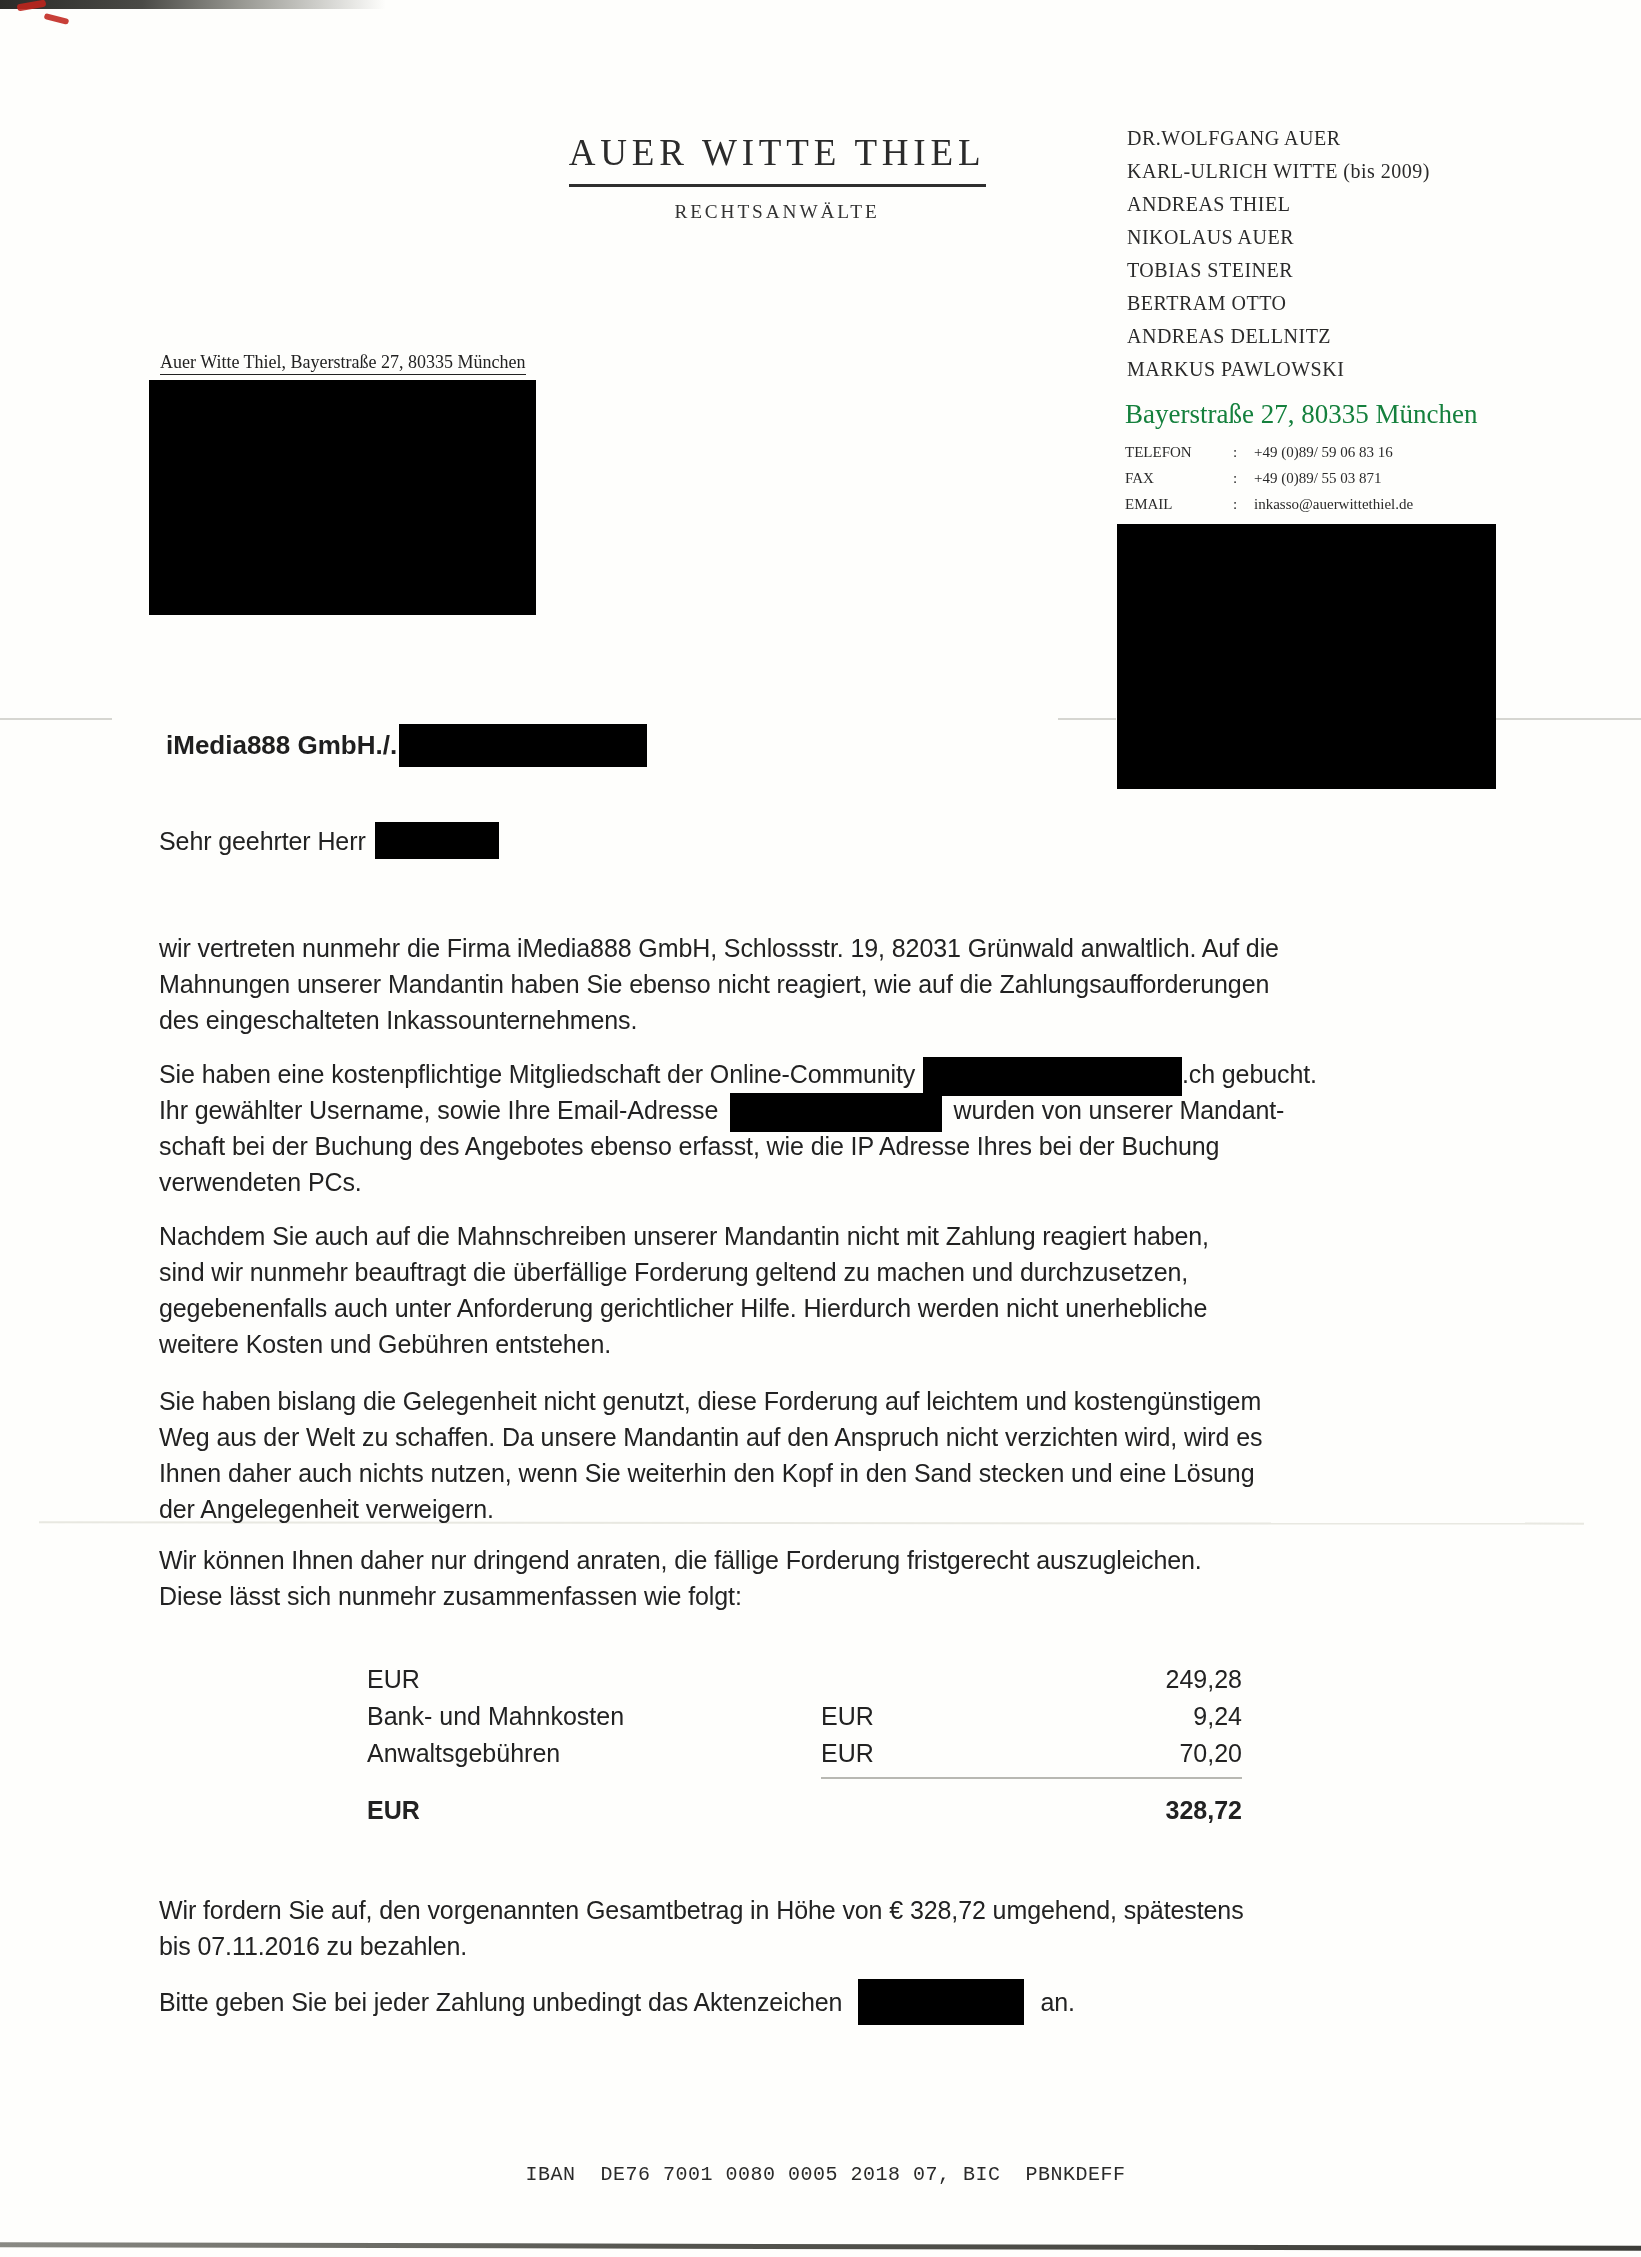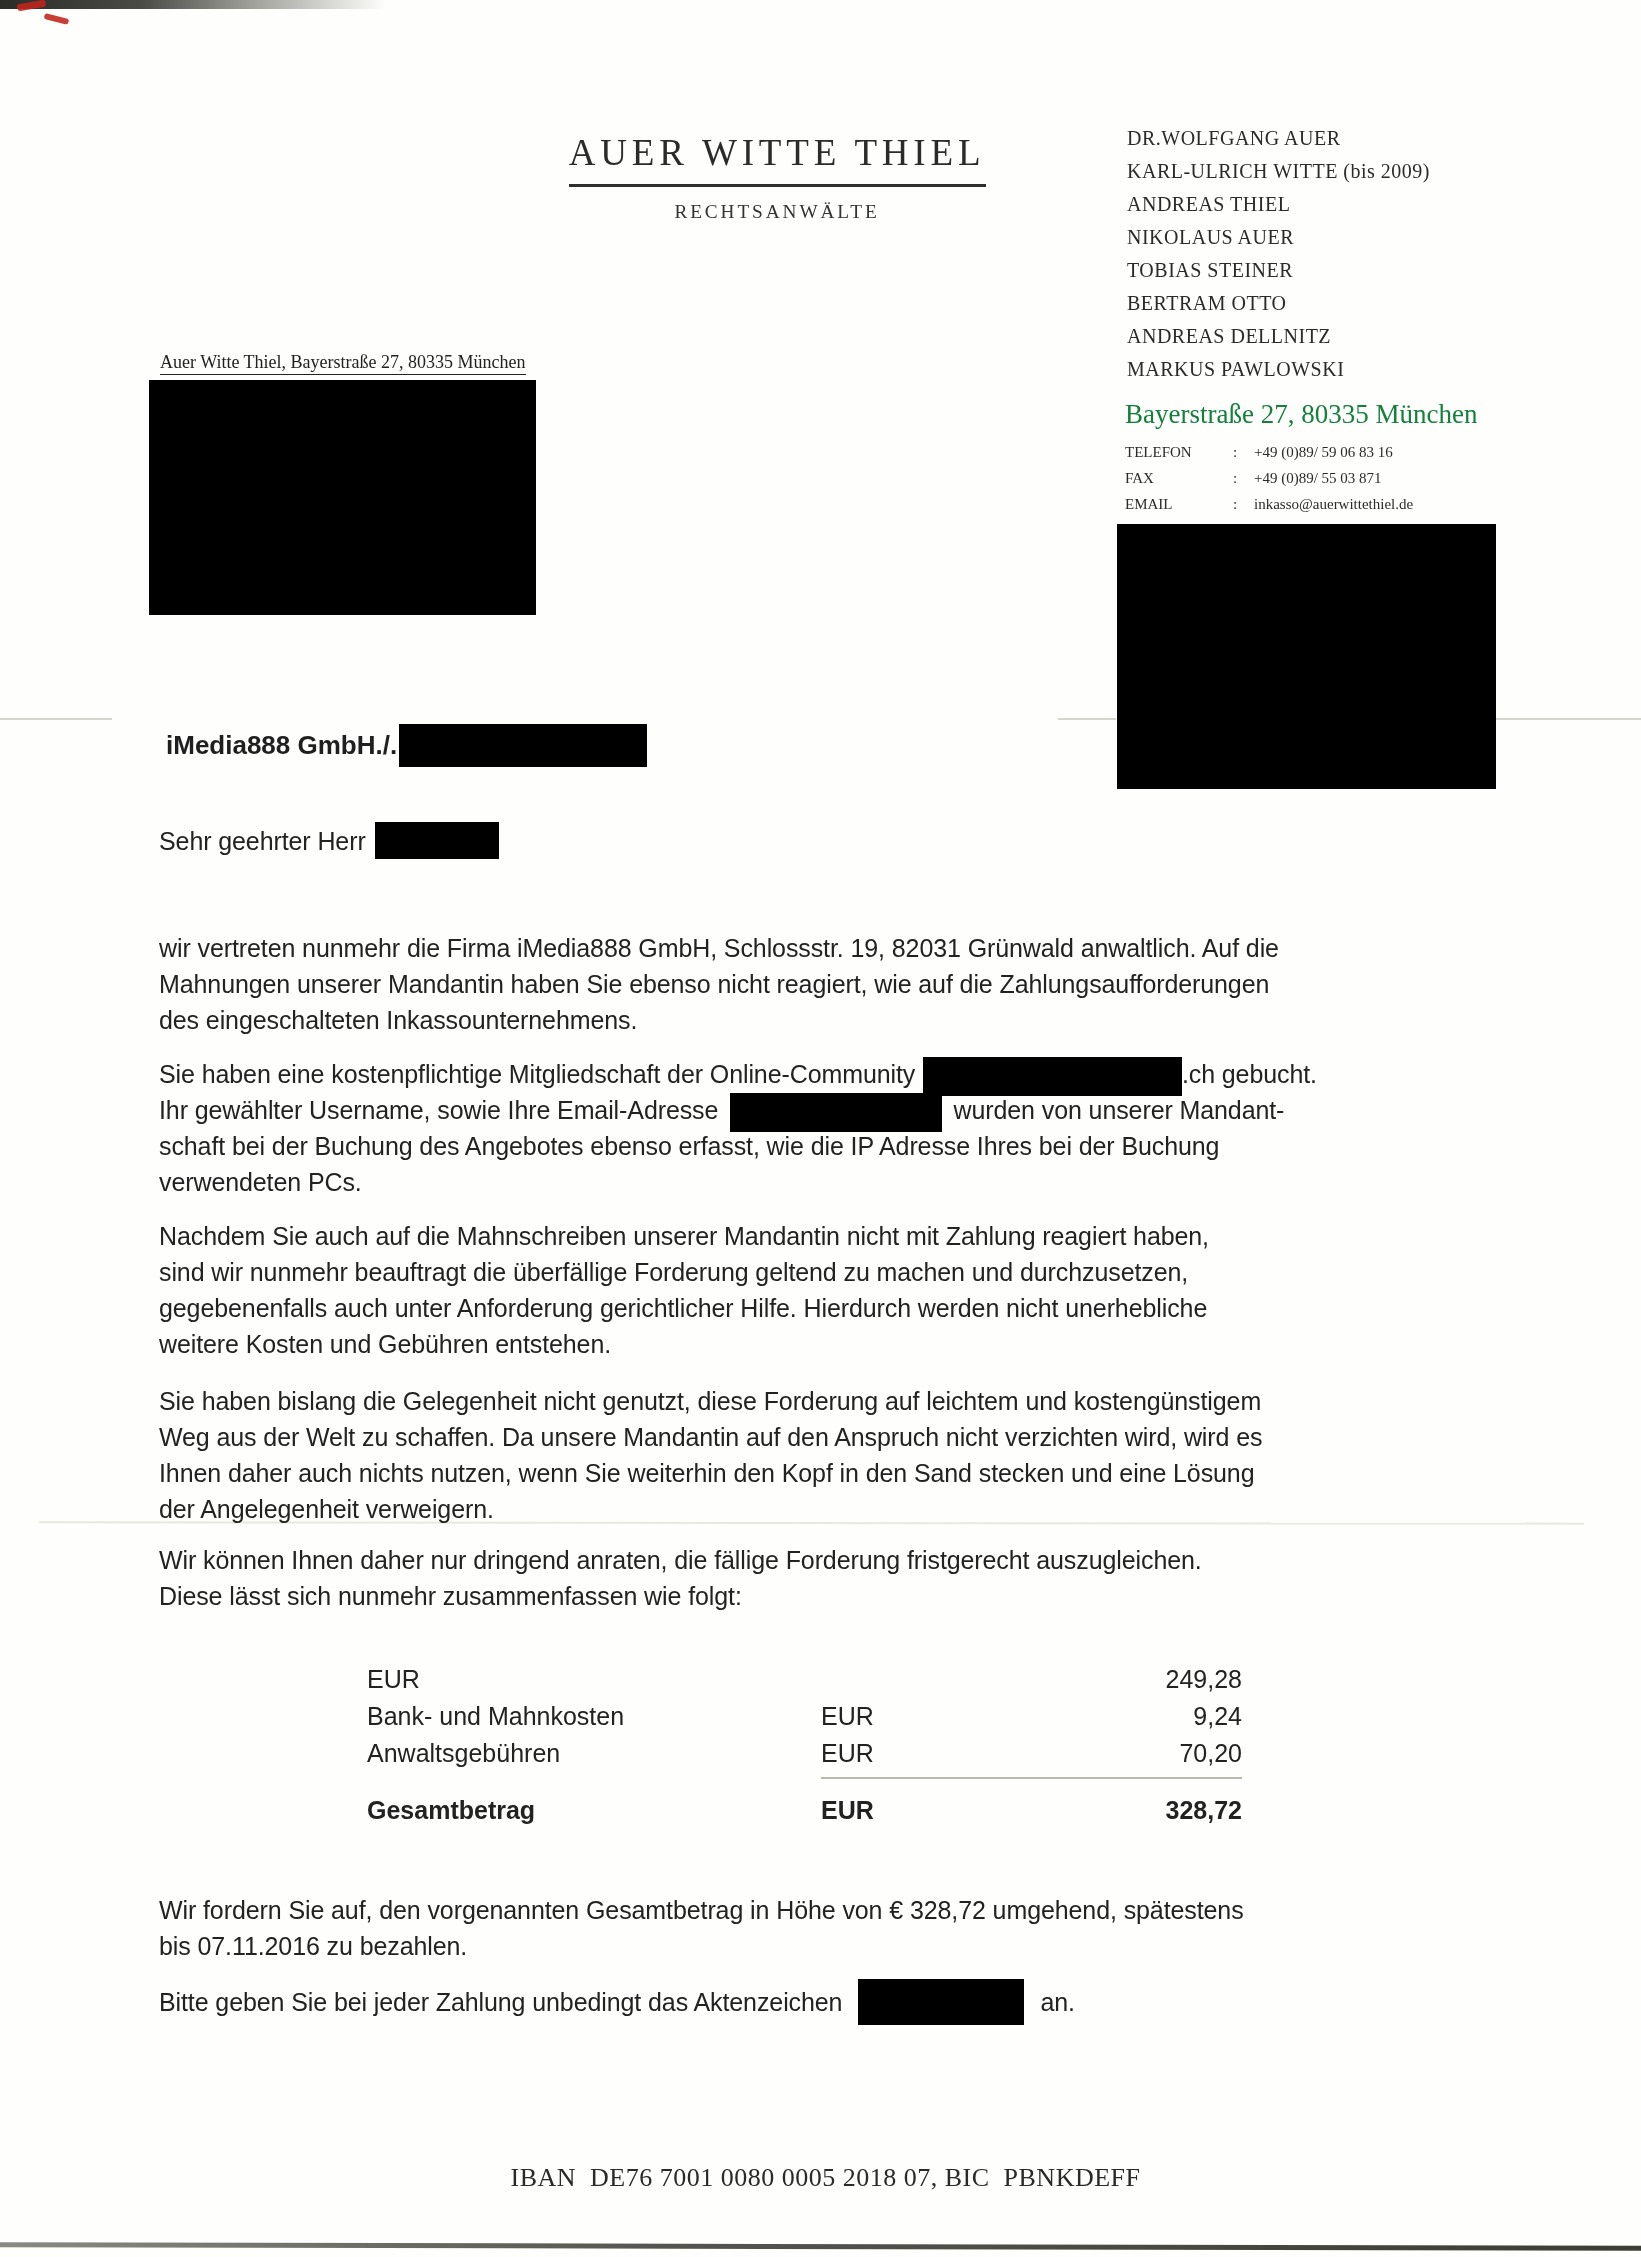--- a/index.html
+++ b/index.html
@@ -56,21 +56,21 @@
   .amounts{position:absolute;left:367px;top:1661px;width:875px;font-size:25px;color:#222;}
   .amounts .arow{display:flex;height:37px;line-height:37px;}
   .amounts .alabel{width:454px;}
   .amounts .acur{width:92px;}
   .amounts .aval{flex:1;text-align:right;}
   .amounts .divider{margin-left:454px;width:421px;height:1.9px;background:#b8b8b2;margin-top:4.8px;}
   .amounts .total{font-weight:bold;padding-top:13.5px;}
   
   .p7-row{position:absolute;left:159px;top:1979px;display:flex;align-items:center;gap:16px;}
   .footer-line{position:absolute;left:280px;top:2163px;width:1091px;text-align:center;
-    font-family:Liberation Serif, serif;font-size:26px;letter-spacing:0.5px;
+    font-family:Liberation Mono, monospace;font-size:20px;letter-spacing:0.5px;
     color:#2a2a2a;white-space:pre;}
 </style>
 </head>
 <body>
 
 <div class="page">
 
   <div class="edge-top"></div>
   <div class="pen-mark m1"></div>
   <div class="pen-mark m2"></div>
@@ -167,21 +167,20 @@
       <span class="acur">EUR</span>
       <span class="aval">9,24</span>
     </div>
     <div class="arow">
       <span class="alabel">Anwaltsgebühren</span>
       <span class="acur">EUR</span>
       <span class="aval">70,20</span>
     </div>
     <div class="divider"></div>
     <div class="arow total">
-      <span class="alabel">Gesamtbetrag</span>
       <span class="acur">EUR</span>
       <span class="aval">328,72</span>
     </div>
   </div>
 
   <div class="para body-text" style="top:1892px;">Wir fordern Sie auf, den vorgenannten Gesamtbetrag in Höhe von € 328,72 umgehend, spätestens
 bis 07.11.2016 zu bezahlen.</div>
 
   <div class="p7-row body-text">
     <span>Bitte geben Sie bei jeder Zahlung unbedingt das Aktenzeichen</span>

